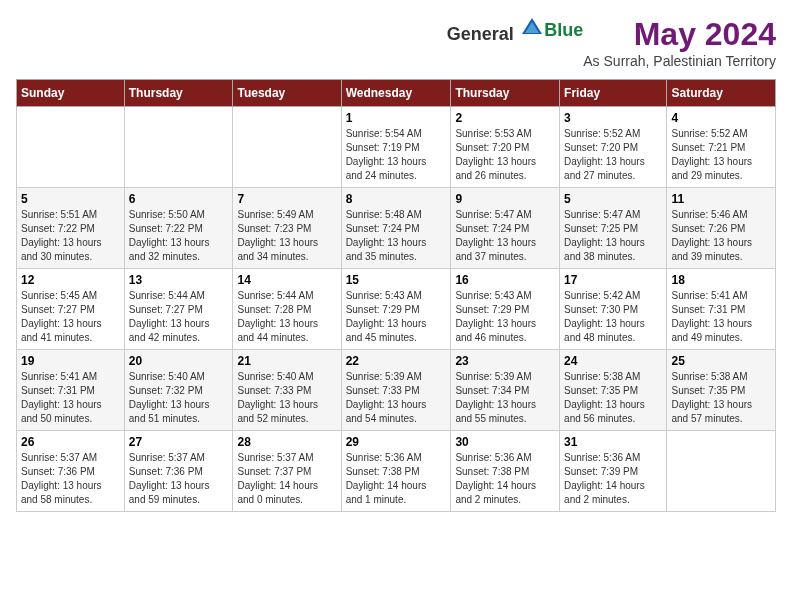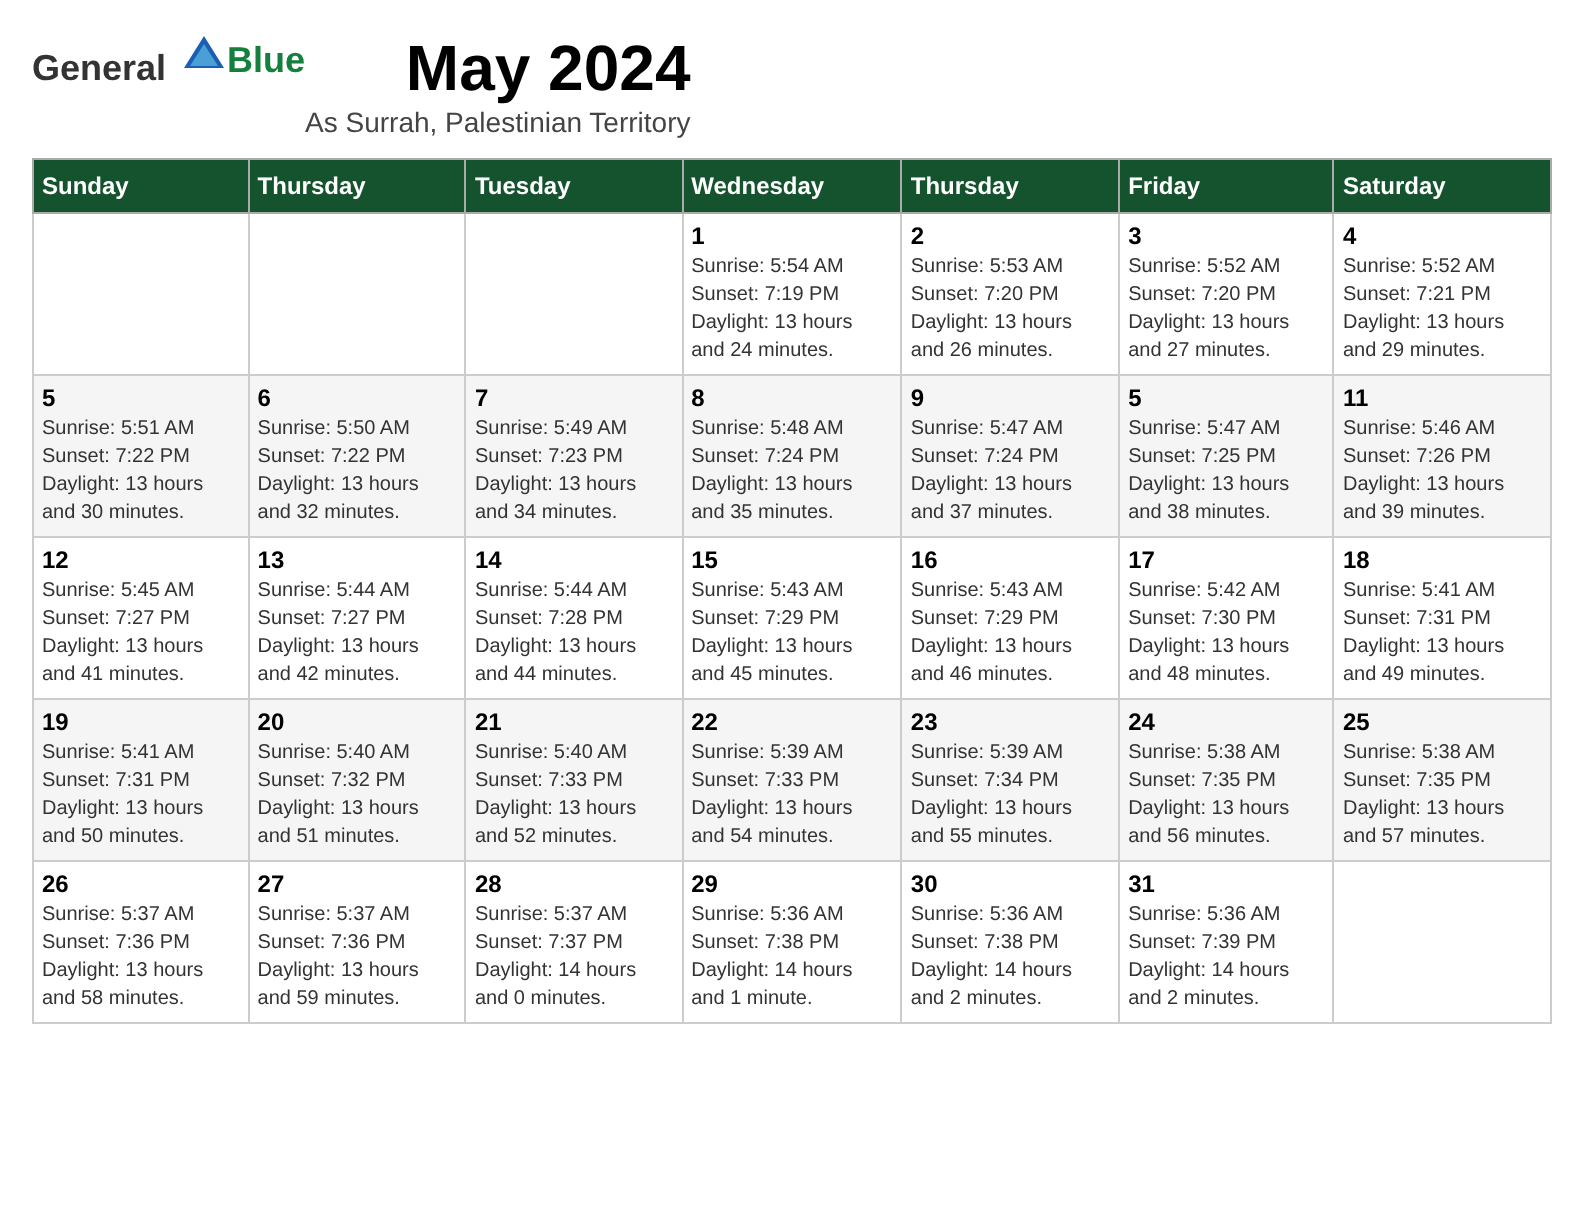--- a/index.html
+++ b/index.html
@@ -5,21 +5,21 @@
     * { box-sizing: border-box; margin: 0; padding: 0; }
     body {
       font-family: Arial, sans-serif;
       background: #fff;
       width: 792px;
       min-height: 612px;
       padding: 16px;
     }
     .header {
       display: flex;
-      justify-content: flex-start;
+      justify-content: flex-end;
       align-items: flex-start;
       margin-bottom: 10px;
     }
     .logo {
       display: flex;
       align-items: center;
     }
     .logo-text-general {
       font-size: 18px;
       font-weight: bold;
@@ -34,33 +34,33 @@
       width: 24px;
       height: 24px;
       margin-left: 2px;
     }
     .title-block {
       text-align: right;
     }
     .month-year {
       font-size: 32px;
       font-weight: bold;
-      color: #000000;
+      color: #701a75;
     }
     .location {
       font-size: 14px;
       color: #444;
     }
     .calendar {
       width: 100%;
       border-collapse: collapse;
       font-size: 10.5px;
     }
     .calendar thead tr th {
-      background-color: #14532d;
+      background-color: #7f1d1d;
       color: #fff;
       padding: 6px 4px;
       text-align: left;
       font-size: 12px;
       border: 1px solid #aaa;
     }
     .calendar tbody tr td {
       border: 1px solid #ccc;
       vertical-align: top;
       padding: 4px;

